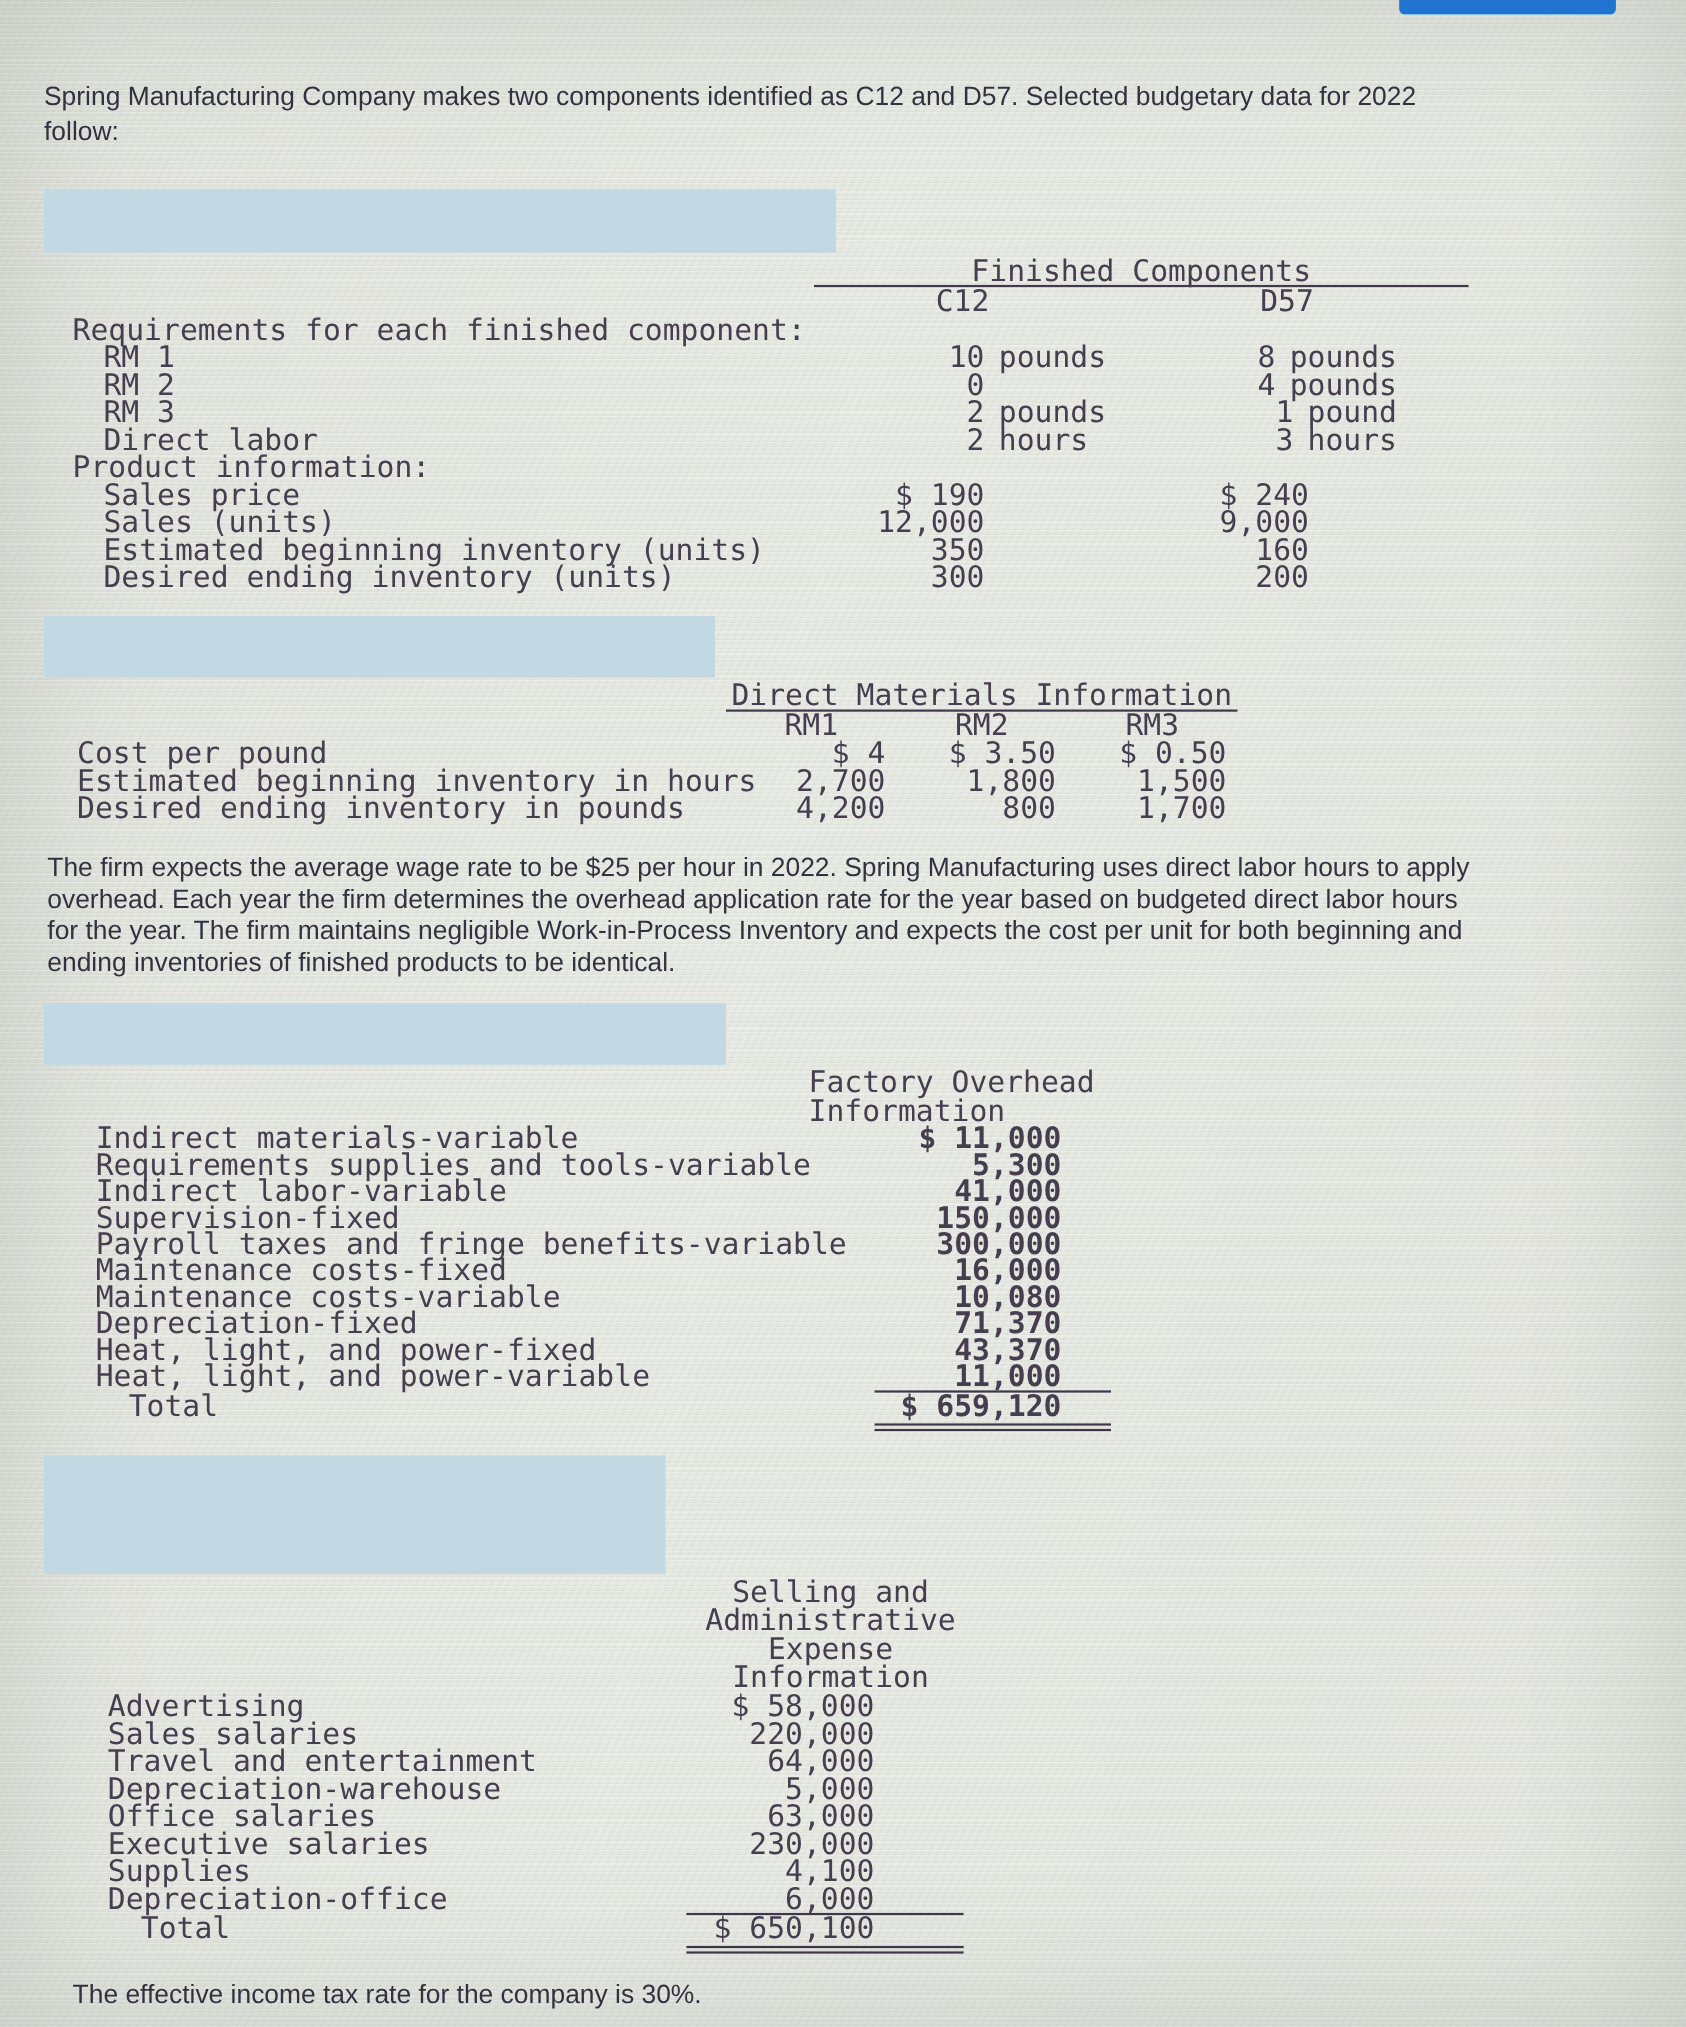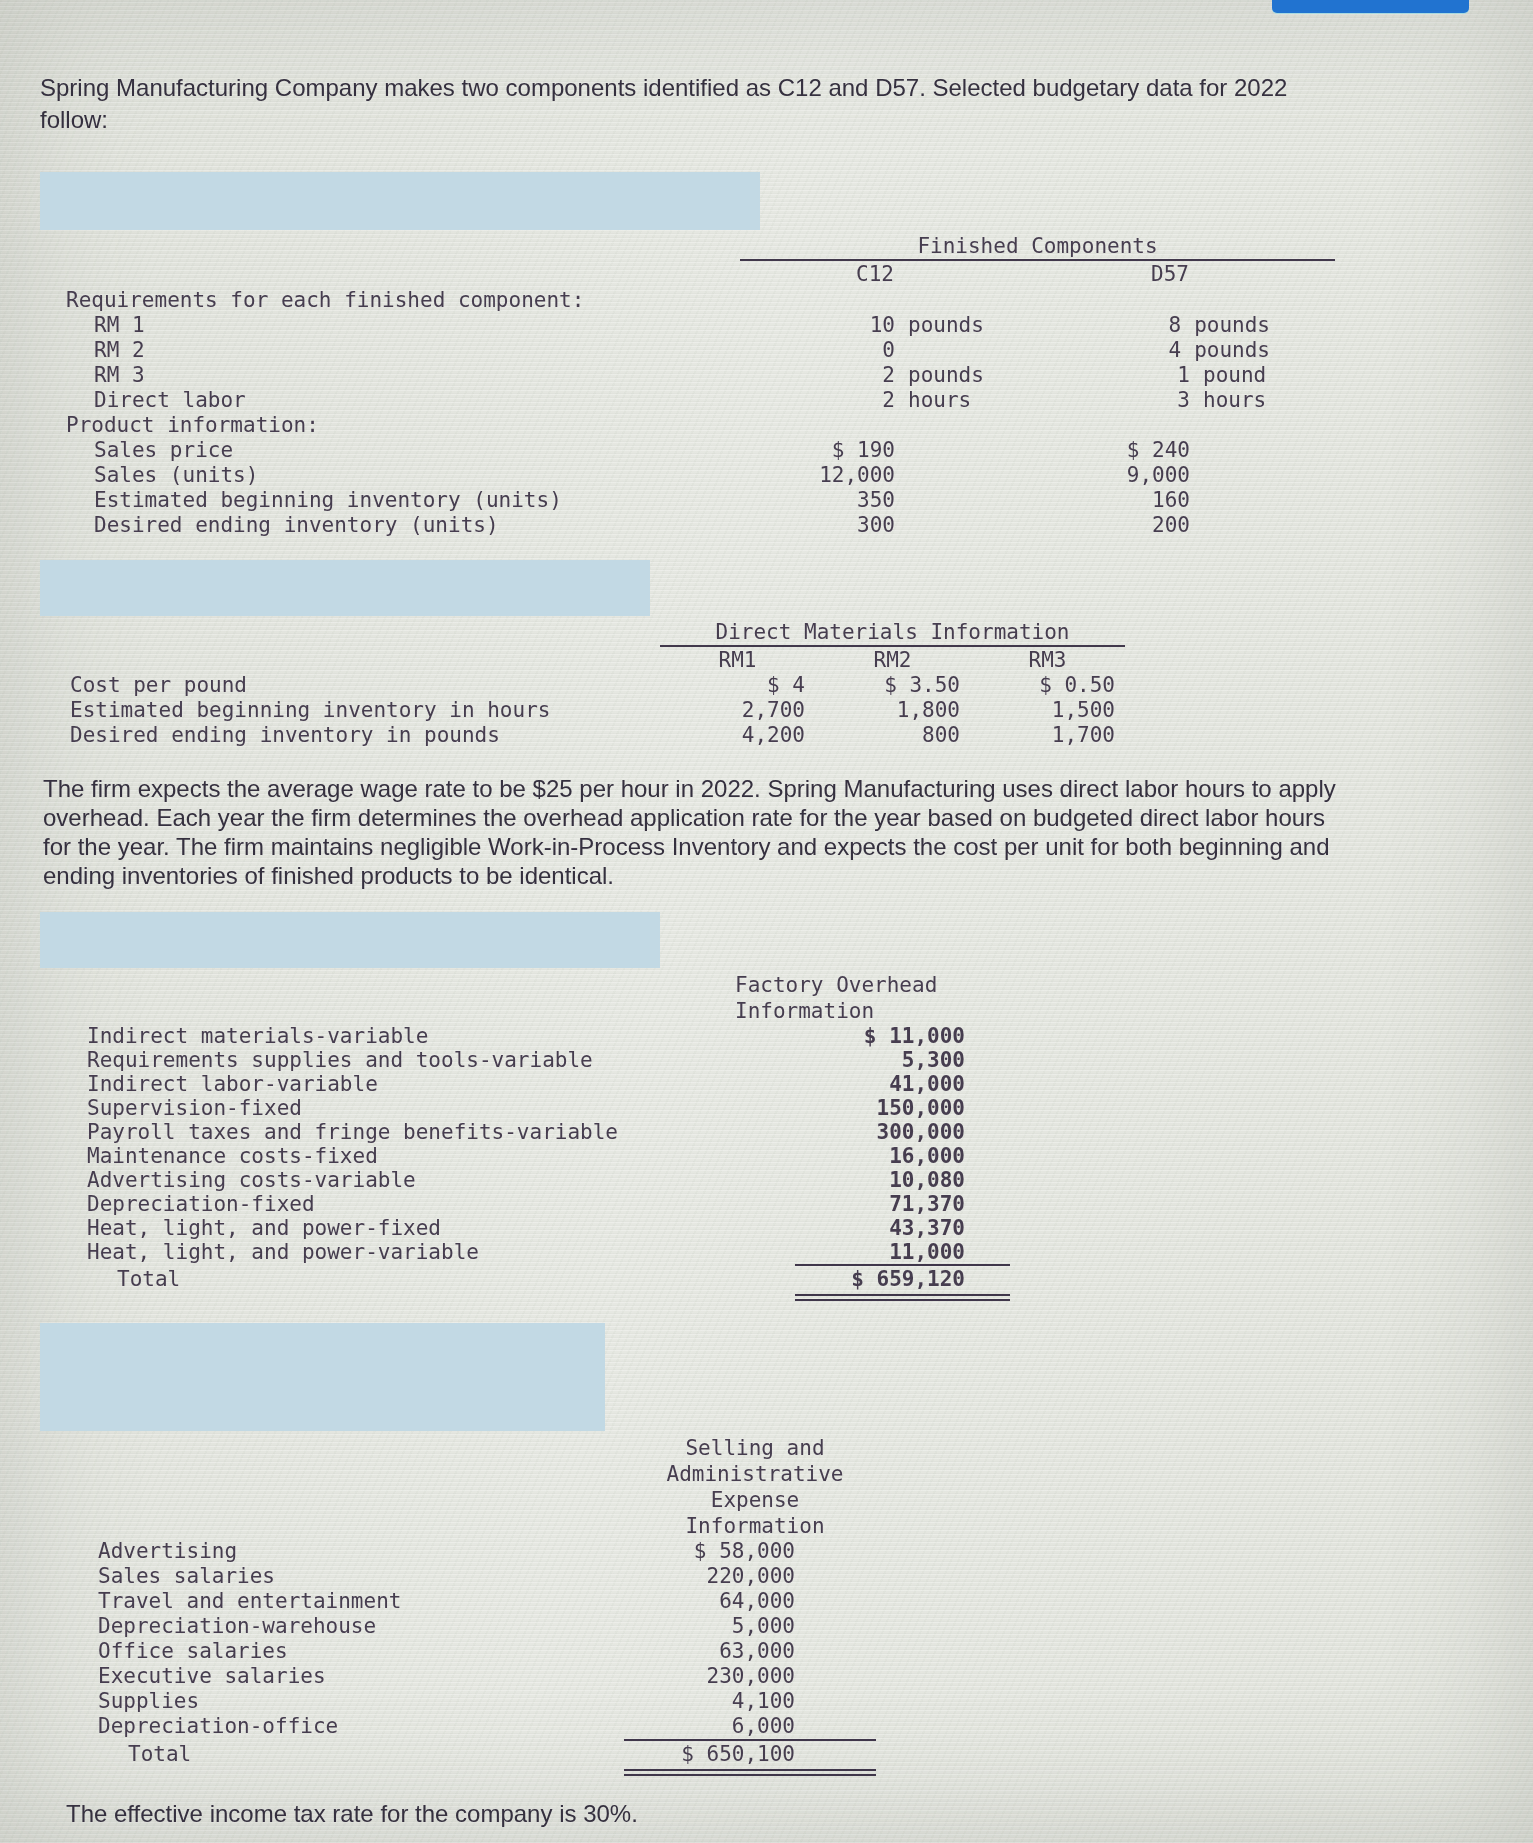--- a/index.html
+++ b/index.html
@@ -15,21 +15,21 @@
     box-shadow: inset 0 0 140px rgba(110,115,105,0.22);
   }
 
   .blue-btn {
     position:absolute; left:1272px; top:-9px; width:197px; height:22px;
     background:#2173d0; border-radius:5px;
     box-shadow: 0 1px 0 rgba(140,220,235,0.6);
   }
 
   .sans  { color:#35303f; font-size:24px; }
-  .mono  { font-family:"DejaVu Sans Mono", monospace; font-size:21px; color:#463d4f; }
+  .mono  { font-family:"DejaVu Sans Mono", monospace; font-size:27px; color:#463d4f; }
 
   .intro { margin:72px 0 0 40px; width:1462px; line-height:32px; }
 
   
   .tbl { position:relative; margin-left:40px; }
   .band { position:absolute; top:-4px; left:0; background:#c2d9e4; z-index:0; }
   .tbl > div { position:relative; z-index:1; }
   .row { display:flex; line-height:25px; white-space:pre; }
   .ind0 { padding-left:26px; }
   .ind1 { padding-left:54px; }
@@ -202,21 +202,21 @@
     <div class="fo-head">
       <div>Factory Overhead</div>
       <div>Information</div>
     </div>
     <div class="row"><span class="lbl">Indirect materials-variable</span><span class="v">$ 11,000</span></div>
     <div class="row"><span class="lbl">Requirements supplies and tools-variable</span><span class="v">5,300</span></div>
     <div class="row"><span class="lbl">Indirect labor-variable</span><span class="v">41,000</span></div>
     <div class="row"><span class="lbl">Supervision-fixed</span><span class="v">150,000</span></div>
     <div class="row"><span class="lbl">Payroll taxes and fringe benefits-variable</span><span class="v">300,000</span></div>
     <div class="row"><span class="lbl">Maintenance costs-fixed</span><span class="v">16,000</span></div>
-    <div class="row"><span class="lbl">Advertising costs-variable</span><span class="v">10,080</span></div>
+    <div class="row"><span class="lbl">Maintenance costs-variable</span><span class="v">10,080</span></div>
     <div class="row"><span class="lbl">Depreciation-fixed</span><span class="v">71,370</span></div>
     <div class="row"><span class="lbl">Heat, light, and power-fixed</span><span class="v">43,370</span></div>
     <div class="row"><span class="lbl">Heat, light, and power-variable</span><span class="v">11,000</span></div>
     <div class="rule"></div>
     <div class="row totrow"><span class="lbl tot">Total</span><span class="v">$ 659,120</span></div>
     <div class="rule2"></div>
   </div>
 
   <div class="tbl t4 mono">
     <div class="band"></div>

